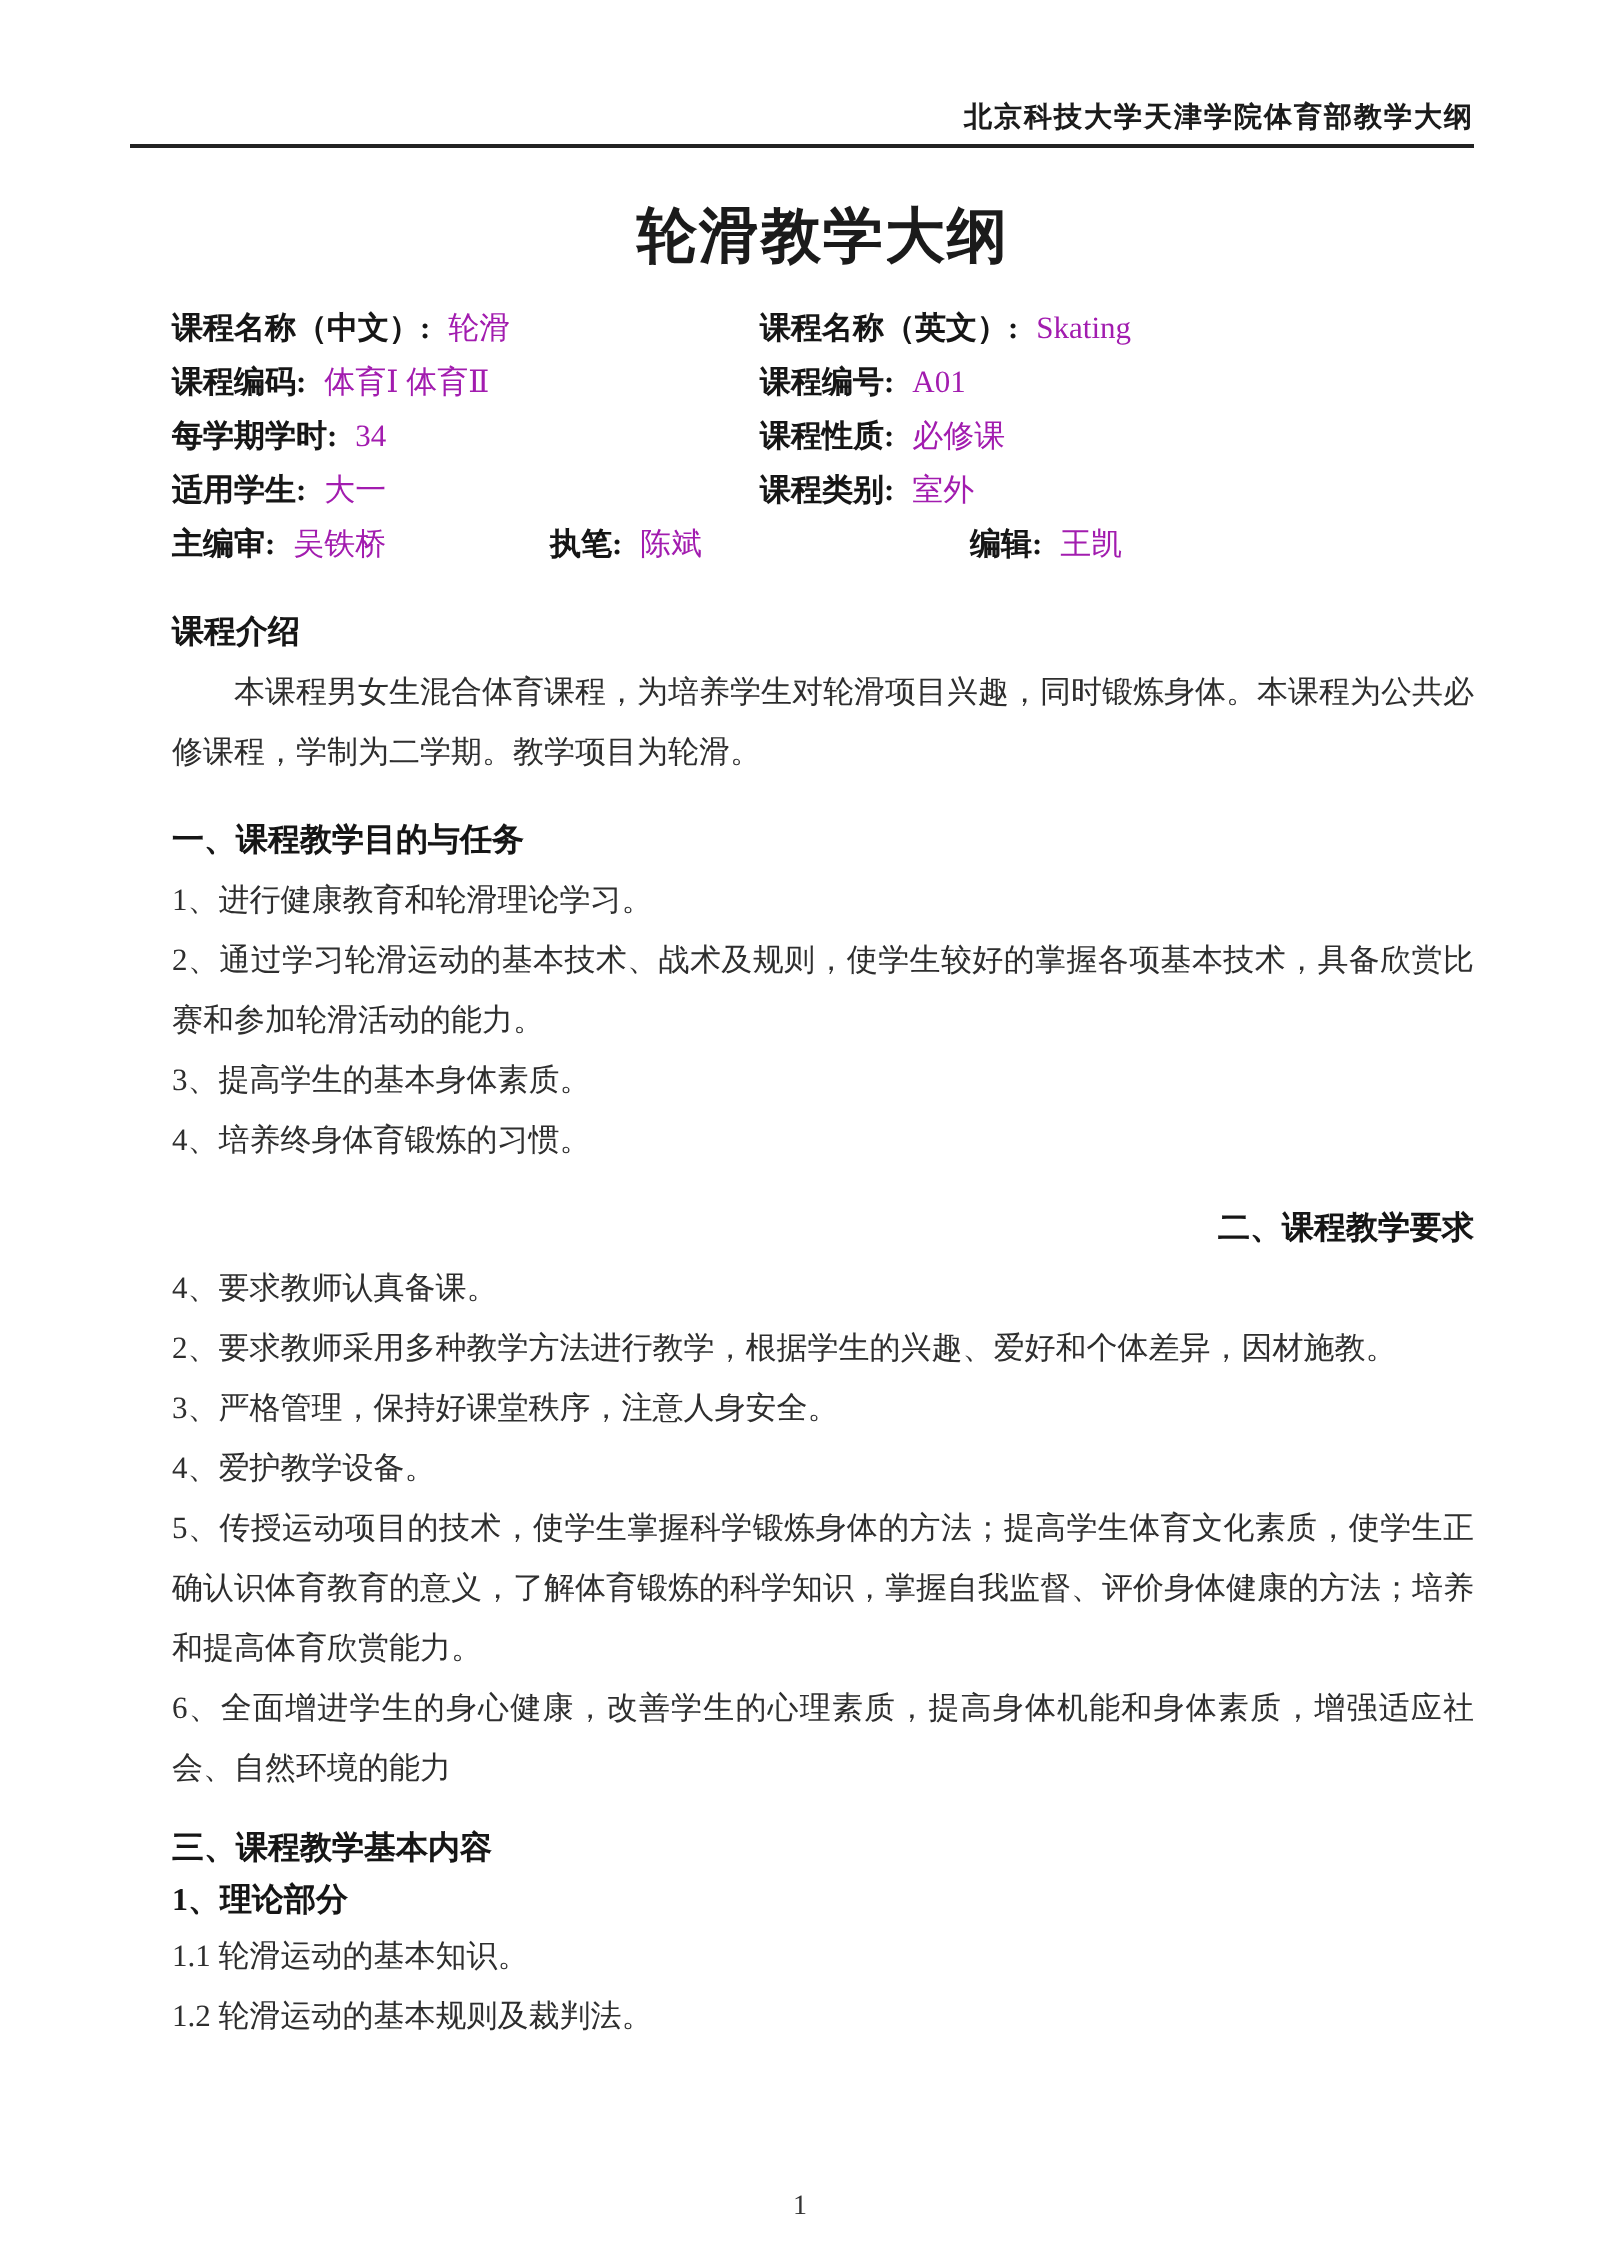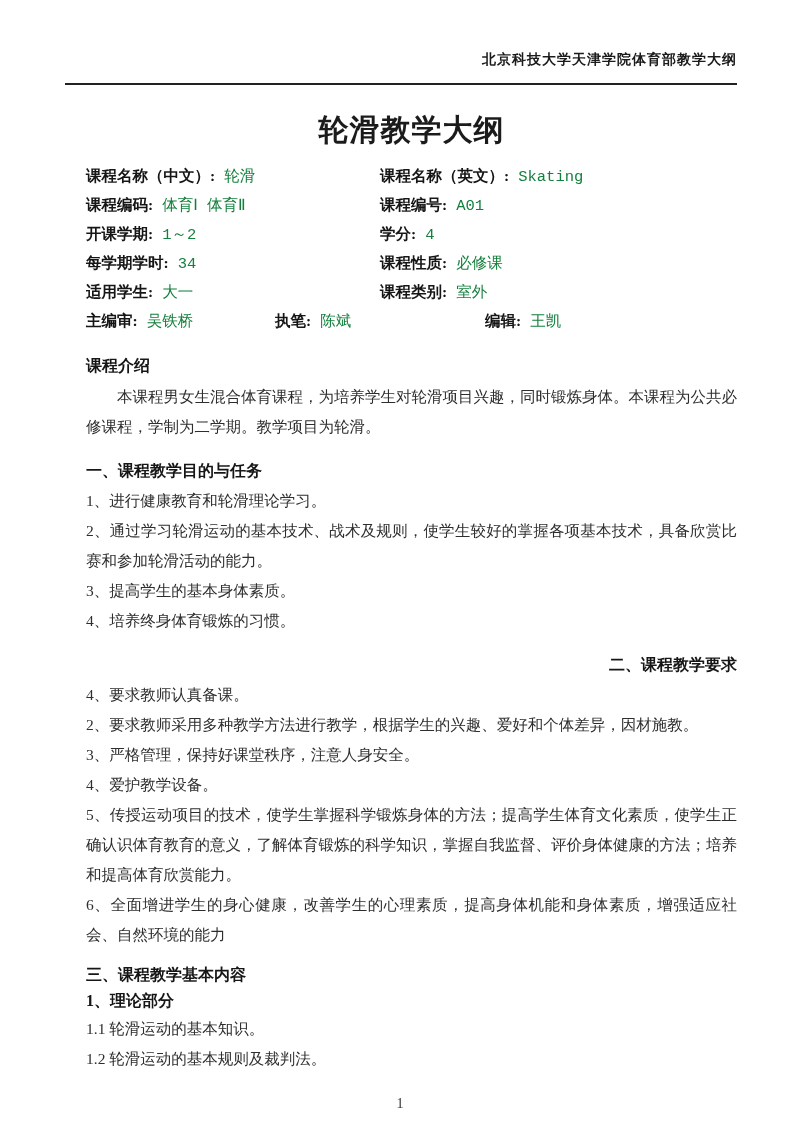--- a/index.html
+++ b/index.html
@@ -13,21 +13,21 @@
   }
   .page {
     width: 800px; height: 1131px;
     padding: 0 63px 0 65px;
     position: relative;
   }
   .content { padding-left: 21px; padding-right: 0; }
 
   .doc-header {
     margin-top: 52px;
-    padding-bottom: 15px;
+    padding-bottom: 4px;
     border-bottom: 2px solid #222222;
     text-align: right;
     font-weight: 700;
     font-size: 14px;
     line-height: 16px;
     color: #1b1b1b;
     letter-spacing: 1px;
   }
   .doc-title {
     margin-top: 26px;
@@ -39,21 +39,21 @@
     letter-spacing: 1px;
   }
 
   .info-block { margin-top: 13px; font-size: 15.5px; }
   .info-row { display: flex; line-height: 27px; }
   .cell { white-space: nowrap; }
   .cell.w-l { width: 294px; }
   .cell.w-a { width: 189px; }
   .cell.w-b { width: 210px; }
   .lbl { font-weight: 700; color: #161616; }
-  .val { margin-left: 9px; color: #15803d; font-family: Liberation Mono, monospace; }
+  .val { margin-left: 9px; color: #a21caf; }
 
   .sec-heading {
     font-weight: 700;
     color: #161616;
     font-size: 16px;
     line-height: 22px;
   }
   .h-intro { margin-top: 20px; font-family: Liberation Mono, monospace; }
   .h-one   { margin-top: 18px; }
   .h-two   { margin-top: 18px; text-align: right; }
@@ -101,28 +101,20 @@
         <div class="cell">
           <span class="lbl">课程名称（英文）:</span><span class="val">Skating</span>
         </div>
       </div>
       <div class="info-row">
         <div class="cell w-l">
           <span class="lbl">课程编码:</span><span class="val">体育Ⅰ 体育Ⅱ</span>
         </div>
         <div class="cell">
           <span class="lbl">课程编号:</span><span class="val">A01</span>
-        </div>
-      </div>
-      <div class="info-row">
-        <div class="cell w-l">
-          <span class="lbl">开课学期:</span><span class="val">1～2</span>
-        </div>
-        <div class="cell">
-          <span class="lbl">学分:</span><span class="val">4</span>
         </div>
       </div>
       <div class="info-row">
         <div class="cell w-l">
           <span class="lbl">每学期学时:</span><span class="val">34</span>
         </div>
         <div class="cell">
           <span class="lbl">课程性质:</span><span class="val">必修课</span>
         </div>
       </div>

